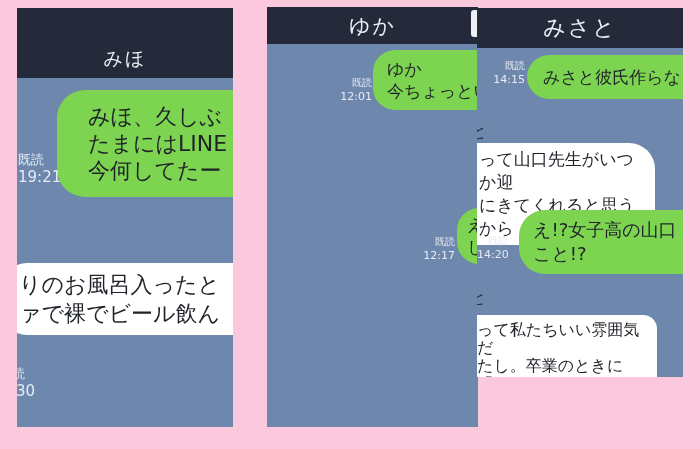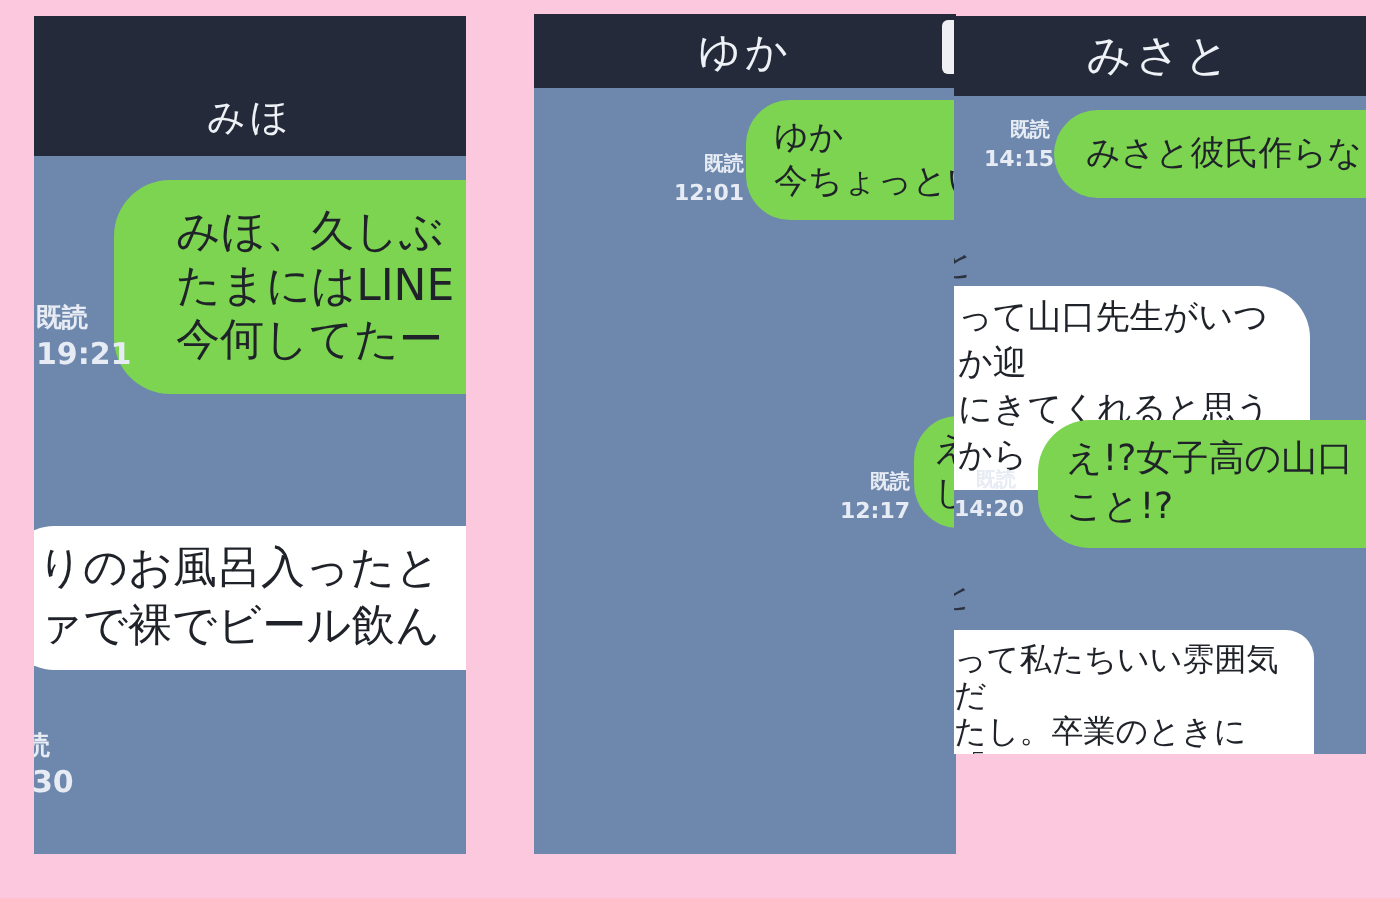--- a/index.html
+++ b/index.html
@@ -24,21 +24,20 @@
     color:var(--message_text,#1f2329);
     white-space:pre-line;
     box-sizing:border-box;
   }
   .green{background:var(--line_green,#7cd450);}
   .white{background:var(--bubble_white,#ffffff);}
   .meta{
     position:absolute;
     color:var(--meta_text,#e6ebf4);
     line-height:1.25;
-    font-weight:bold;
   }
   .meta span{display:block;}
   .meta.right{text-align:right;}
   .frag{position:absolute;color:#2b3240;}
   .hdr-btn{position:absolute;background:#eef0f4;border-radius:3px;}
 </style>
 </head>
 <body>
 
 <div style="position:absolute;inset:0;">

